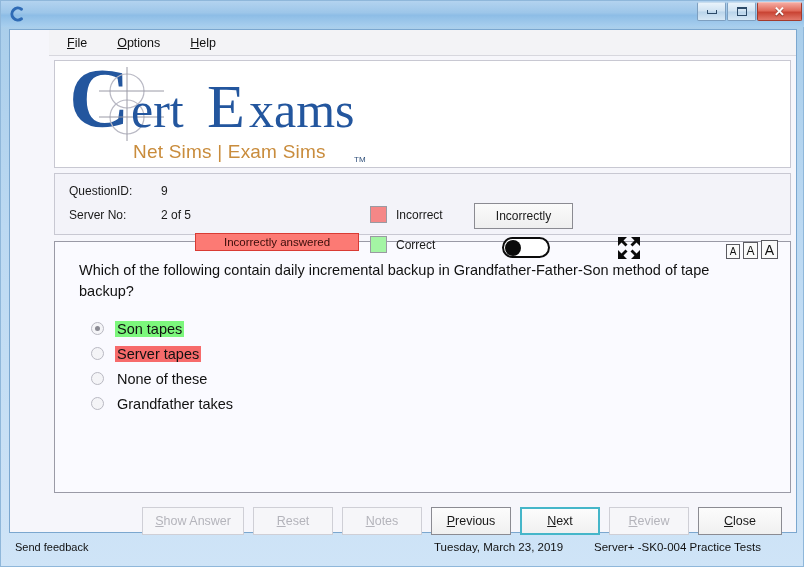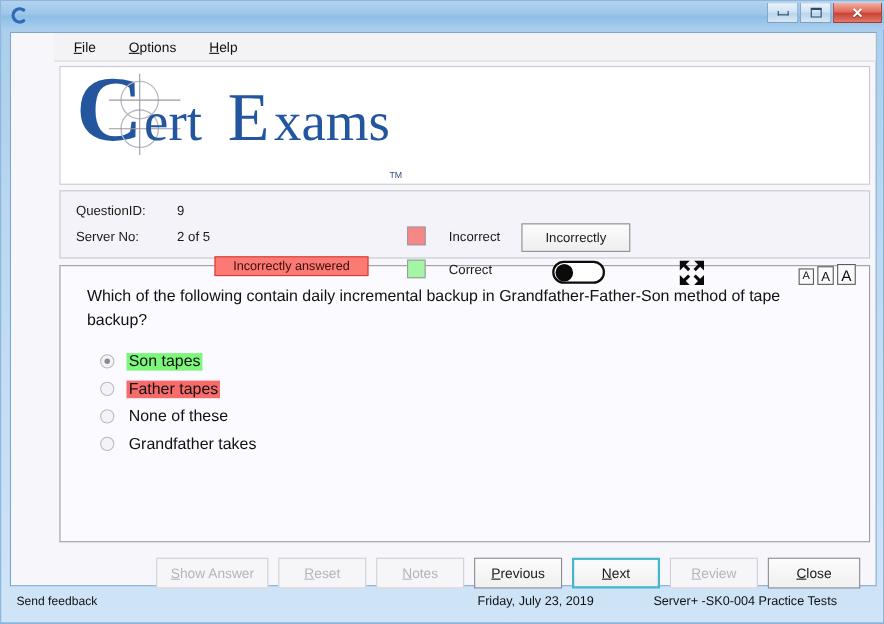--- a/index.html
+++ b/index.html
@@ -121,30 +121,30 @@
     position: relative;
   }
   .lbl { position: absolute; font-size: 12px; color: #1a1a1a; }
   #qid-label   { left: 14px;  top: 10px; }
   #qid-value   { left: 106px; top: 10px; }
   #serial-label{ left: 14px;  top: 34px; }
   #serial-value{ left: 106px; top: 34px; }
 
   #answered-badge {
     position: absolute; left: 185px; top: 203px;
-    width: 140px; height: 18px;
+    width: 164px; height: 18px;
     background: #fc7a74;
     border: 1px solid #d93b34;
     color: #3a0d0a;
     font-size: 11.5px;
     display: flex; align-items: center; justify-content: center;
   }
 
   
-  .legend-row { position: absolute; display: flex; align-items: center; gap: 21px; }
+  .legend-row { position: absolute; display: flex; align-items: center; gap: 9px; }
   #legend-incorrect { left: 360px; top: 176px; }
   #legend-correct   { left: 360px; top: 206px; }
   .swatch { width: 17px; height: 17px; border: 1px solid #9a9aa2; }
   .sw-incorrect { background: #f58787; }
   .sw-correct   { background: #a4f5a4; }
   .legend-txt { font-size: 12px; color: #1a1a1a; }
 
   
   #explanation-btn {
     position: absolute; left: 464px; top: 173px;
@@ -323,20 +323,25 @@
           <line x1="58" y1="2" x2="58" y2="76" stroke="#9a9aa6" stroke-width="1"></line>
           <line x1="30" y1="26" x2="95" y2="26" stroke="#9a9aa6" stroke-width="1"></line>
           <line x1="30" y1="52" x2="95" y2="52" stroke="#9a9aa6" stroke-width="1"></line>
 
           <text x="62" y="62" font-family="'Liberation Serif', serif" font-size="50" fill="#23569e">ert</text>
           <text x="138" y="62" font-family="'Liberation Serif', serif" font-size="62" fill="#23569e">E</text>
           <text x="180" y="62" font-family="'Liberation Serif', serif" font-size="50" fill="#23569e">xams</text>
         </svg>
       </div>
       <span id="tm">TM</span>
+      <div id="logo-sub">
+        <span>Net Sims</span>
+        <span class="bar">|</span>
+        <span>Exam Sims</span>
+      </div>
     </div>
 
     <div id="info-panel">
       <span class="lbl" id="qid-label">QuestionID:</span>
       <span class="lbl" id="qid-value">9</span>
       <span class="lbl" id="serial-label">Server No:</span>
       <span class="lbl" id="serial-value">2 of 5</span>
     </div>
 
     <div id="answered-badge">Incorrectly answered</div>
@@ -377,21 +382,21 @@
       <div id="question-text">Which of the following contain daily incremental backup in Grandfather-Father-Son method of tape backup?</div>
       <div id="options">
 
         <div class="option-row">
           <span class="radio checked"></span>
           <span class="option-label hl-correct">Son tapes</span>
         </div>
 
         <div class="option-row">
           <span class="radio"></span>
-          <span class="option-label hl-incorrect">Father tapes</span>
+          <span class="option-label hl-incorrect">Server tapes</span>
         </div>
 
         <div class="option-row">
           <span class="radio"></span>
           <span class="option-label">None of these</span>
         </div>
 
         <div class="option-row">
           <span class="radio"></span>
           <span class="option-label">Grandfather takes</span>
@@ -407,17 +412,17 @@
       <div class="btn"><u>P</u>revious</div>
       <div class="btn focused"><u>N</u>ext</div>
       <div class="btn disabled"><u>R</u>eview</div>
       <div class="btn" id="btn-close"><u>C</u>lose</div>
     </div>
 
   </div>
 
   <div id="statusbar">
     <span id="send-feedback">Send feedback</span>
-    <span id="status-date">Friday, July 23, 2019</span>
+    <span id="status-date">Tuesday, March 23, 2019</span>
     <span id="status-product">Server+ -SK0-004 Practice Tests</span>
   </div>
 
 </div>
 
 </body></html>

